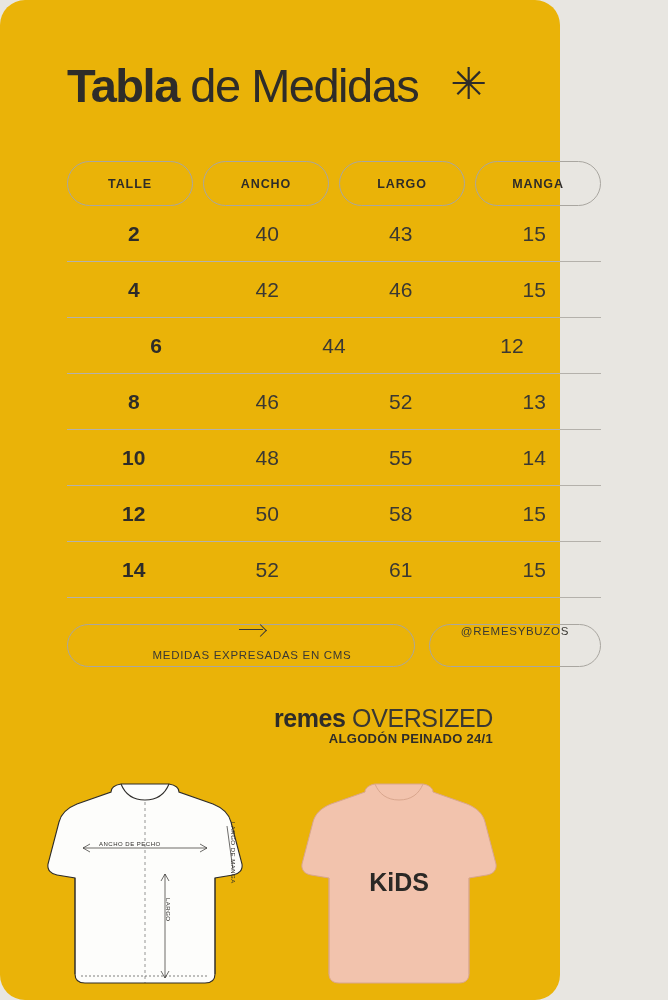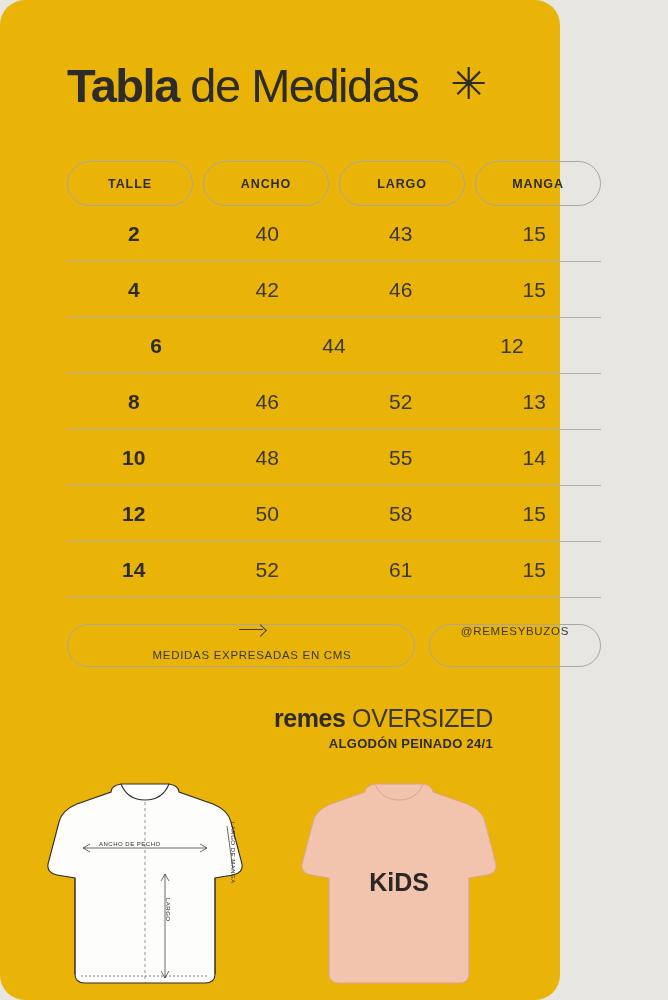--- a/index.html
+++ b/index.html
@@ -145,21 +145,20 @@
     font-size: 25px;
     letter-spacing: -0.4px;
     line-height: 1.05;
   }
   .product-title .b { font-weight: 700; }
   .product-title .l { font-weight: 400; color: #3a3833; }
   .product-sub {
     font-size: 13px;
     font-weight: 700;
     letter-spacing: 0.3px;
-    margin-top: 5px;
     color: #2e2c29;
   }
 
   
   .shirts {
     position: absolute;
     left: 0;
     right: 16px;
     top: 778px;
     display: flex;

